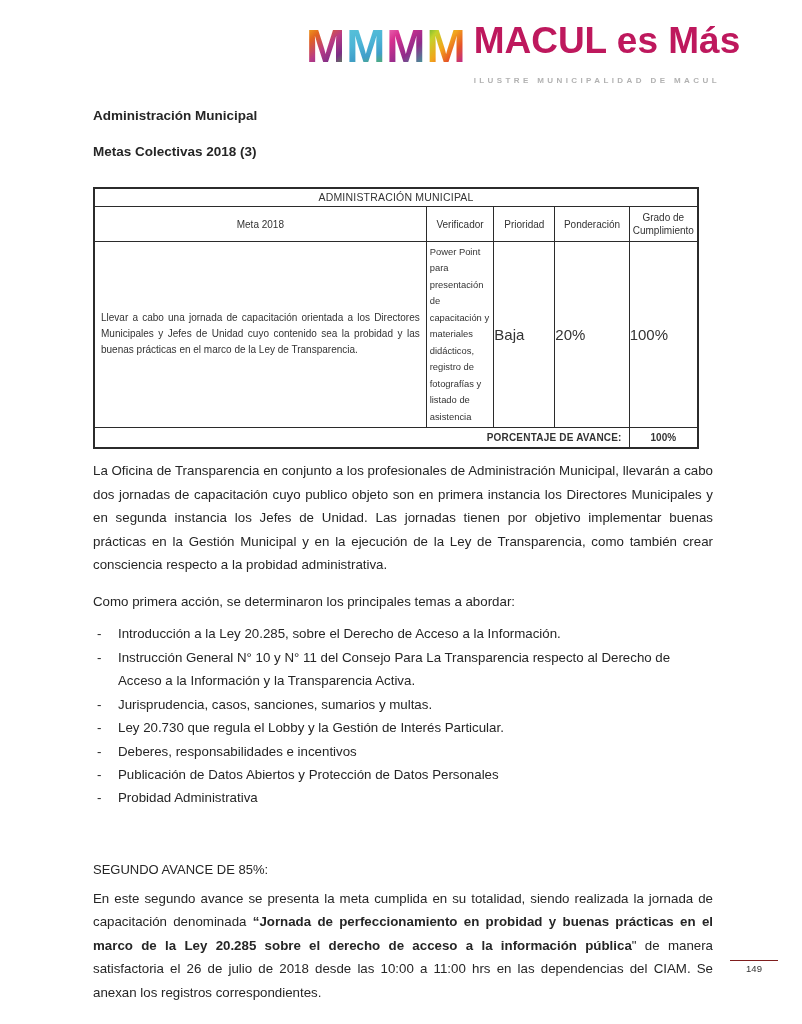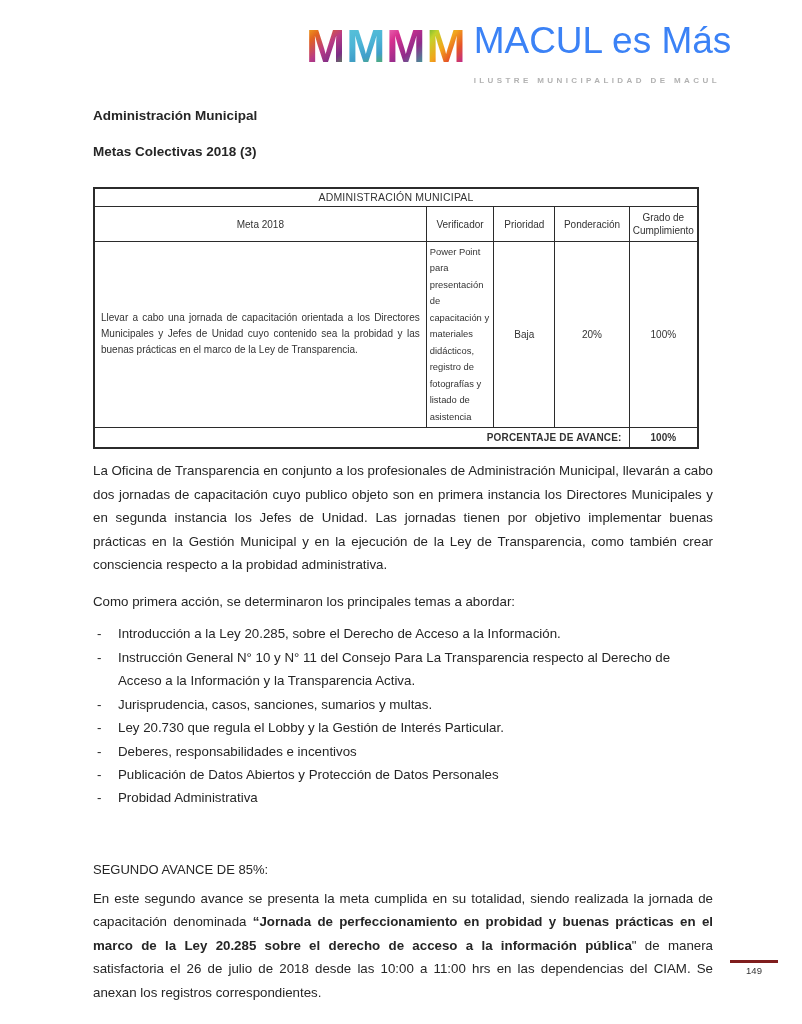--- a/index.html
+++ b/index.html
@@ -34,22 +34,22 @@
     color: transparent;
   }
   .m1 { background-image: linear-gradient(140deg, #f2b21c 8%, #e2641f 28%, #b93b86 52%, #7c2d86 74%, #4fae46 96%); }
   .m2 { background-image: linear-gradient(165deg, #59c3d9 10%, #4cb4d6 45%, #3f9ec9 68%, #58b548 94%); }
   .m3 { background-image: linear-gradient(140deg, #ef7fc0 5%, #d8308f 30%, #8e2b8b 62%, #35a79b 92%); }
   .m4 { background-image: linear-gradient(130deg, #49a93c 5%, #c3d32b 25%, #f2a51c 48%, #e65426 68%, #c22c87 86%, #6f2c85 98%); }
   .logo-text { padding-top: 3px; }
   .logo-title {
     font-size: 37px;
     line-height: 36px;
-    font-weight: normal;
-    color: #3b82f6;
+    font-weight: bold;
+    color: #be185d;
     letter-spacing: 0px;
     white-space: nowrap;
   }
   .logo-subtitle {
     margin-top: 17px;
     font-size: 8px;
     font-weight: bold;
     letter-spacing: 3.4px;
     color: #b2b2b2;
     white-space: nowrap;
@@ -97,21 +97,21 @@
     line-height: 1.6;
     text-align: justify;
     padding: 4px 6px;
   }
   td.verif-cell {
     font-size: 9.4px;
     line-height: 1.75;
     text-align: left;
     padding: 2px 3px;
   }
-  td.center-cell { text-align: center; font-size: 10px; }
+  td.center-cell { font-size: 15px; }
   tr.t-foot td { height: 21px; font-size: 10px; font-weight: bold; }
   td.foot-label { text-align: right; padding-right: 7px; letter-spacing: 0.2px; padding-left: 36px; }
   td.foot-value { text-align: center; }
 
   
   .sec-heading { font-size: 13.4px; margin-top: 43px; }
   .para {
     font-size: 13.3px;
     line-height: 23.5px;
     text-align: justify;
@@ -128,21 +128,21 @@
   ul.dash-list .topic-text { flex: 1; }
   .seg-heading { font-size: 13px; margin-top: 52px; }
   .seg-para b { font-weight: bold; }
 
   
   .pagenum-block {
     position: absolute;
     top: 960px;
     left: 730px;
     width: 48px;
-    border-top: 3px solid #7f1d1d;
+    border-top: 1px solid #7f1d1d;
     text-align: center;
     font-size: 9.5px;
     color: #333333;
     padding-top: 2px;
   }
 </style>
 </head>
 <body>
 
 <div class="page">

